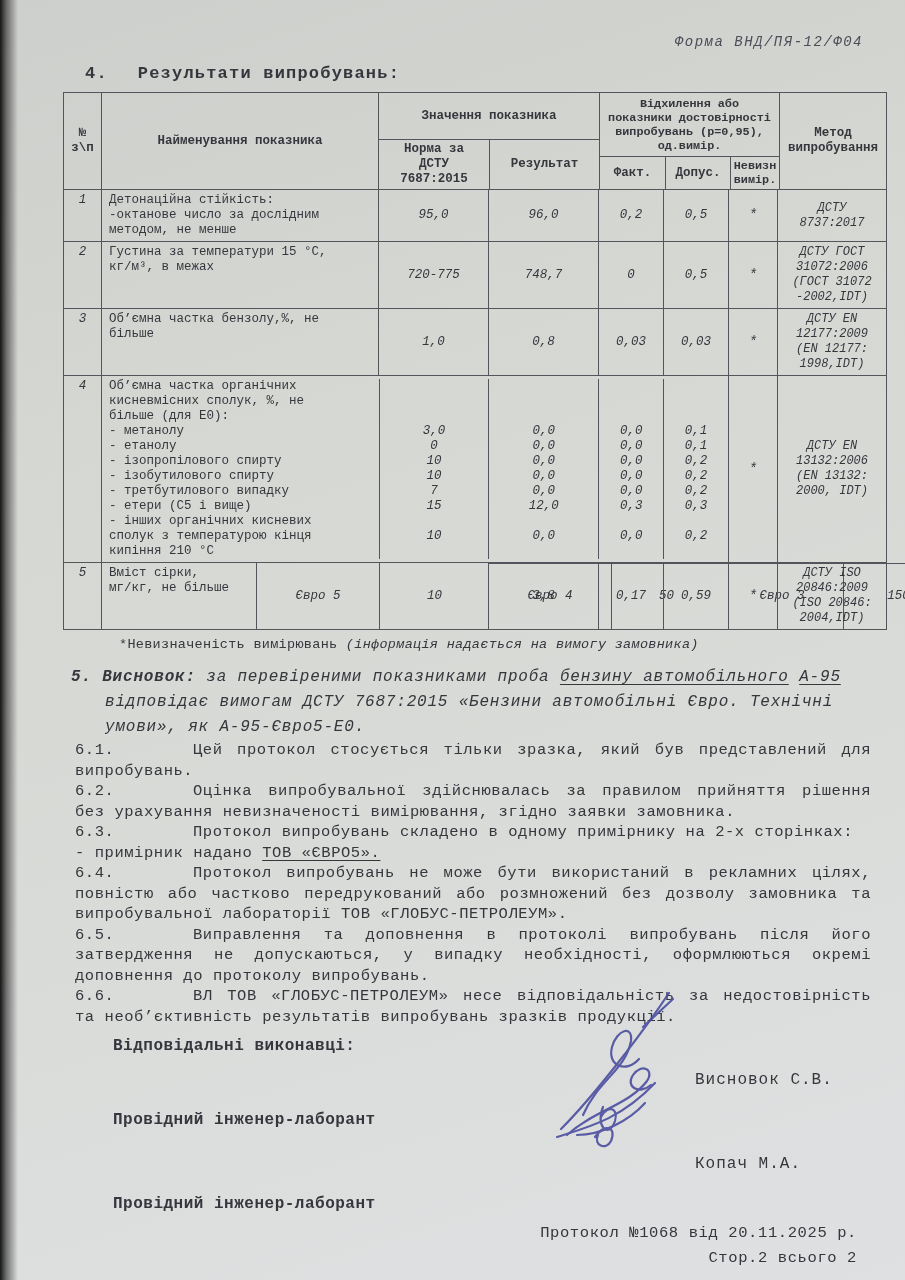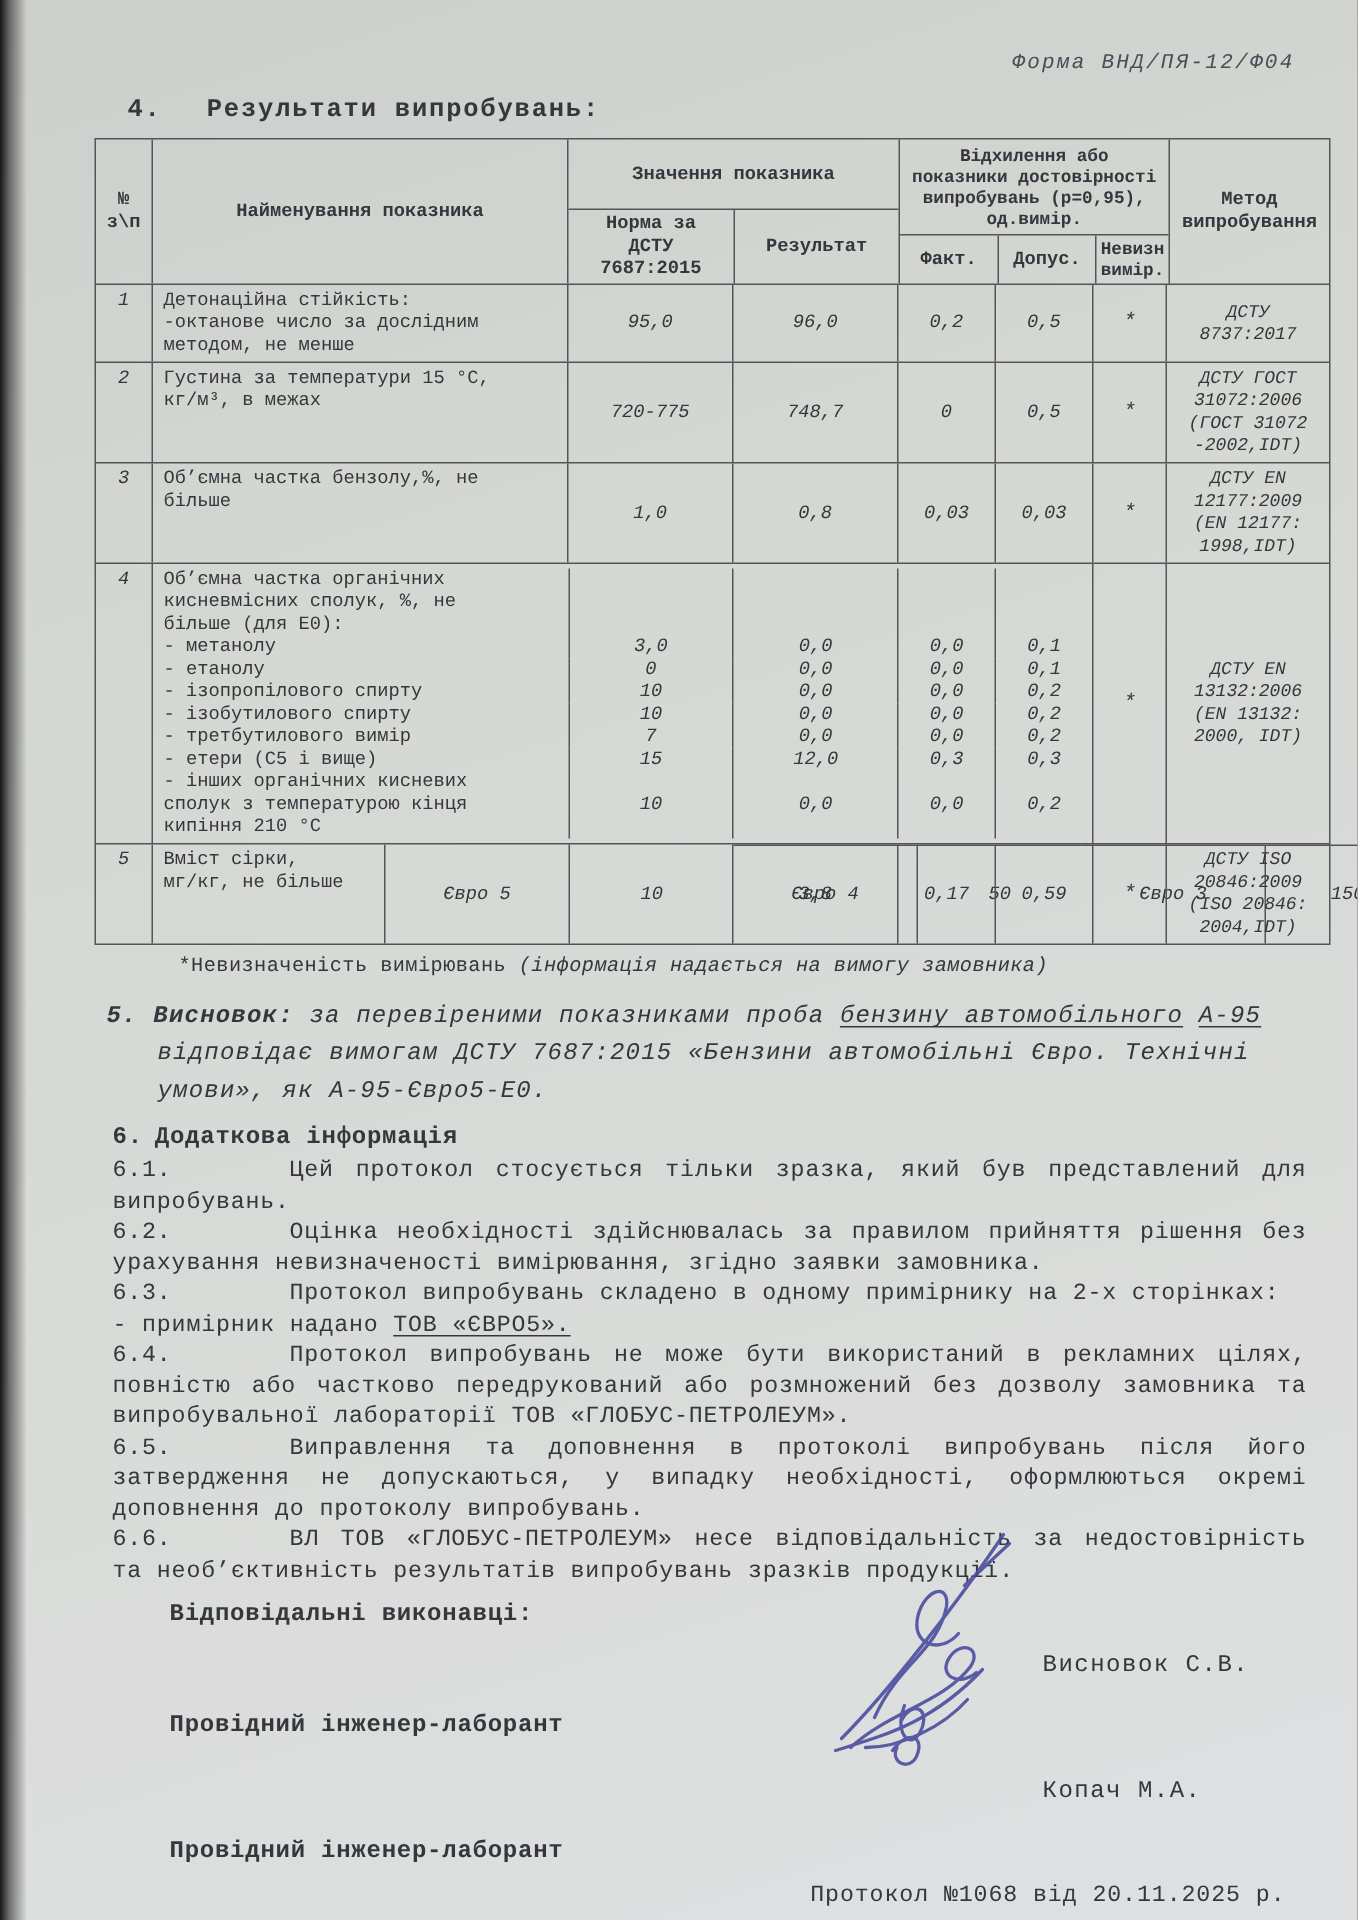--- a/index.html
+++ b/index.html
@@ -228,21 +228,21 @@
             <div class="r4c cw6">0,2</div>
           </div>
           <div class="r4line">
             <div class="r4n">- ізобутилового спирту</div>
             <div class="r4c cw3">10</div>
             <div class="r4c cw4">0,0</div>
             <div class="r4c cw5">0,0</div>
             <div class="r4c cw6">0,2</div>
           </div>
           <div class="r4line">
-            <div class="r4n">- третбутилового вимір</div>
+            <div class="r4n">- третбутилового випадку</div>
             <div class="r4c cw3">7</div>
             <div class="r4c cw4">0,0</div>
             <div class="r4c cw5">0,0</div>
             <div class="r4c cw6">0,2</div>
           </div>
           <div class="r4line">
             <div class="r4n">- етери (С5 і вище)</div>
             <div class="r4c cw3">15</div>
             <div class="r4c cw4">12,0</div>
             <div class="r4c cw5">0,3</div>
@@ -298,26 +298,23 @@
 
     <p class="s5">
       <span class="b">5.</span>
       <span class="b">Висновок:</span>
       <span>за перевіреними показниками проба</span>
       <span class="ul">бензину автомобільного</span>
       <span class="ul">А-95</span>
       <span>відповідає вимогам ДСТУ 7687:2015 «Бензини автомобільні Євро. Технічні умови», як А-95-Євро5-Е0.</span>
     </p>
 
-    <div class="s6h">
-      <span>6.</span><span class="gap"></span><span>Додаткова інформація</span>
-    </div>
 
     <p class="p6"><span class="cnum">6.1.</span><span>Цей протокол стосується тільки зразка, який був представлений для випробувань.</span></p>
-    <p class="p6"><span class="cnum">6.2.</span><span>Оцінка необхідності здійснювалась за правилом прийняття рішення без урахування невизначеності вимірювання, згідно заявки замовника.</span></p>
+    <p class="p6"><span class="cnum">6.2.</span><span>Оцінка випробувальної здійснювалась за правилом прийняття рішення без урахування невизначеності вимірювання, згідно заявки замовника.</span></p>
     <p class="p6"><span class="cnum">6.3.</span><span>Протокол випробувань складено в одному примірнику на 2-х сторінках:</span></p>
     <p class="p6sub"><span>- примірник надано </span><span class="ul">ТОВ «ЄВРО5».</span></p>
     <p class="p6"><span class="cnum">6.4.</span><span>Протокол випробувань не може бути використаний в рекламних цілях, повністю або частково передрукований або розмножений без дозволу замовника та випробувальної лабораторії ТОВ «ГЛОБУС-ПЕТРОЛЕУМ».</span></p>
     <p class="p6"><span class="cnum">6.5.</span><span>Виправлення та доповнення в протоколі випробувань після його затвердження не допускаються, у випадку необхідності, оформлюються окремі доповнення до протоколу випробувань.</span></p>
     <p class="p6"><span class="cnum">6.6.</span><span>ВЛ ТОВ «ГЛОБУС-ПЕТРОЛЕУМ» несе відповідальність за недостовірність та необ’єктивність результатів випробувань зразків продукції.</span></p>
 
     <div class="sigs">
       <div class="sig-title">Відповідальні виконавці:</div>
       <div class="sigrow">
         <span class="role">Провідний інженер-лаборант</span>

